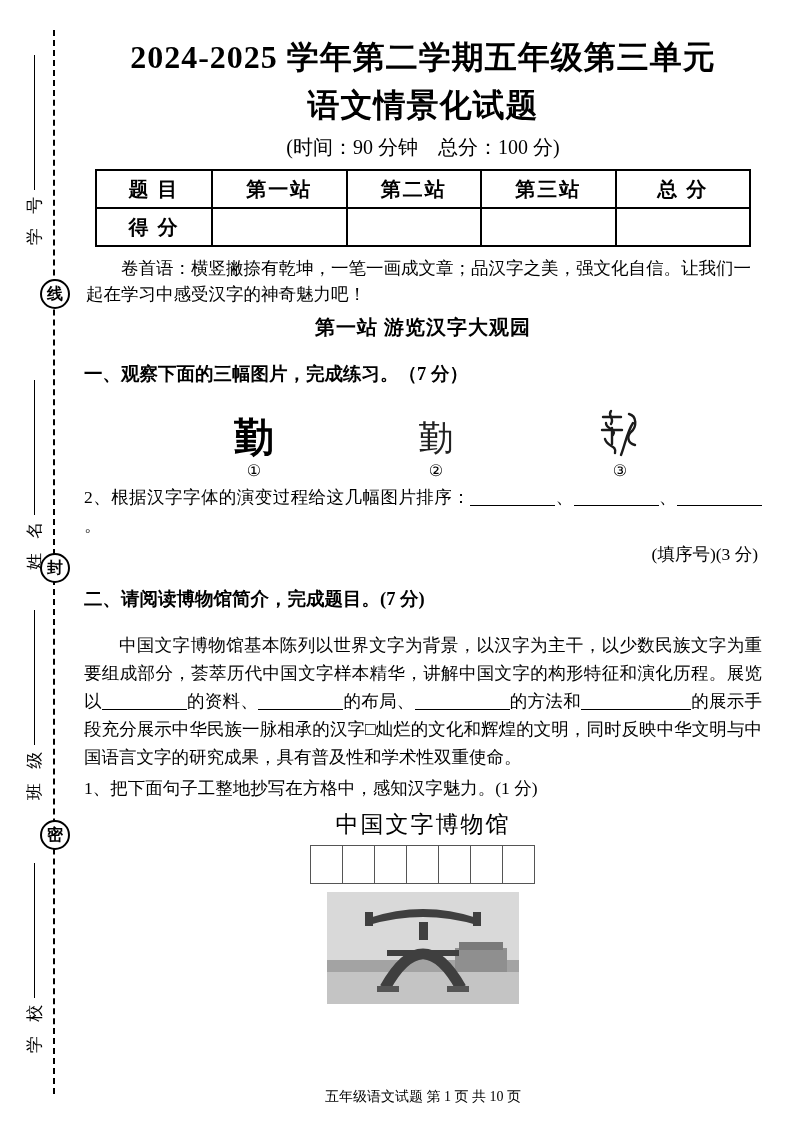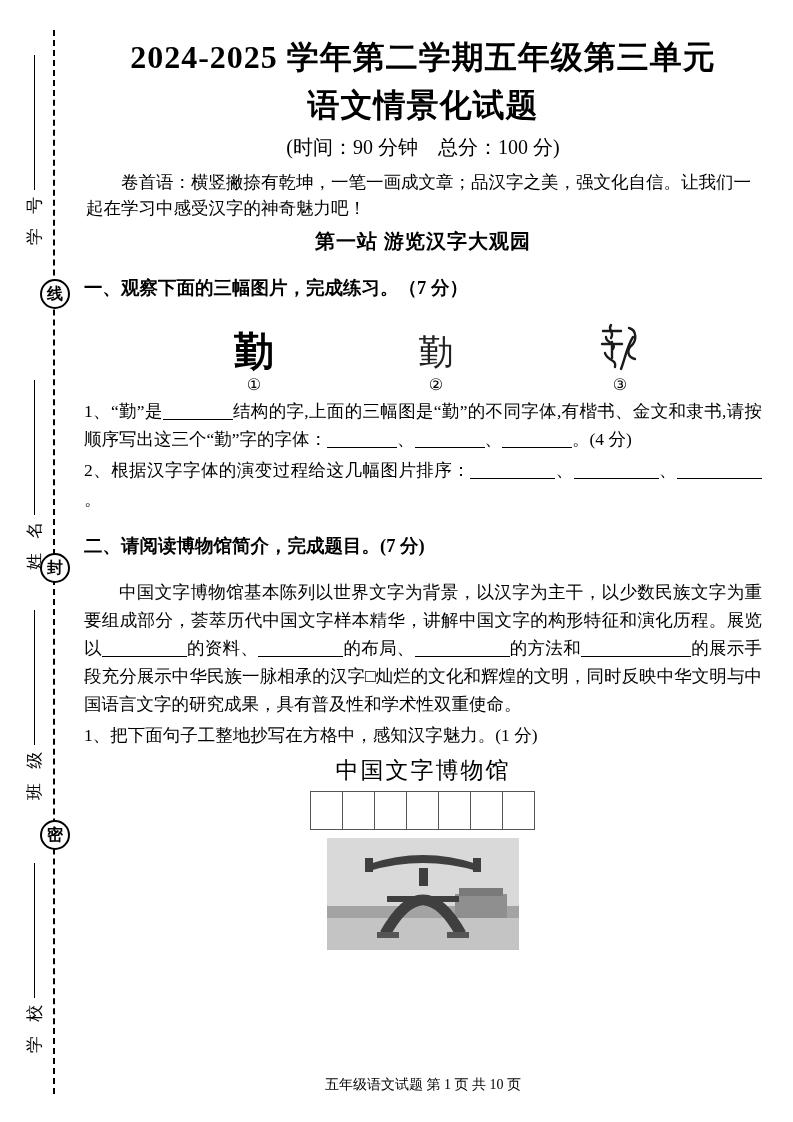--- a/index.html
+++ b/index.html
@@ -46,21 +46,21 @@
 
   .para{font-size:17.5px;line-height:1.6;text-indent:2em;text-align:justify;margin:2px 0;}
 
   .copy-title{text-align:center;font-size:23px;margin:6px 0 5px;letter-spacing:2px;}
   .copy-grid{display:flex;justify-content:center;margin-bottom:6px;}
   .copy-cell{width:31px;height:37px;border:1px solid #555;margin-left:-1px;background:#fff;}
 
   .building-wrap{text-align:center;margin:8px 0 2px;}
   .building-wrap svg{display:inline-block;}
 
-  .footer{position:absolute;left:84px;width:678px;bottom:28px;text-align:center;font-size:14px;}
+  .footer{position:absolute;left:84px;width:678px;bottom:16px;text-align:center;font-size:14px;}
 </style>
 </head>
 <body>
 
 <div class="page">
 
   <div class="seal-line"></div>
 
   <div class="seal-field sf1">
     <span class="sf-label">学 号</span>
@@ -82,20 +82,38 @@
   <div class="seal-stamp st1">线</div>
   <div class="seal-stamp st2">封</div>
   <div class="seal-stamp st3">密</div>
 
   <div class="content">
 
     <div class="title">2024-2025 学年第二学期五年级第三单元</div>
     <div class="title subtitle">语文情景化试题</div>
     <div class="meta">(时间：90 分钟　总分：100 分)</div>
 
+    <table class="score-table">
+      <tbody>
+          <tr>
+        <td class="c0">题 目</td>
+        <td>第一站</td>
+        <td>第二站</td>
+        <td>第三站</td>
+        <td>总 分</td>
+      </tr>
+      <tr>
+        <td class="c0">得 分</td>
+        <td></td>
+        <td></td>
+        <td></td>
+        <td></td>
+      </tr>
+    </tbody>
+      </table>
 
     <p class="preamble">卷首语：横竖撇捺有乾坤，一笔一画成文章；品汉字之美，强文化自信。让我们一起在学习中感受汉字的神奇魅力吧！</p>
 
     <div class="station-title">第一站 游览汉字大观园</div>
 
     <div class="qheading">一、观察下面的三幅图片，完成练习。（7 分）</div>
 
     <div class="glyph-row">
       <div class="glyph">
         <div class="g1">勤</div>
@@ -113,24 +131,24 @@
           <path d="M4 22 H24"></path>
           <path d="M14 20 V36"></path>
           <path d="M7 31 C9 39 19 37 17 45"></path>
           <path d="M31 6 C39 8 39 19 33 24 C29 28 29 35 37 37"></path>
           <path d="M35 15 C29 24 27 37 23 47"></path>
         </svg>
         <div class="glyph-label">③</div>
       </div>
     </div>
 
-    <p class="q"><span>1、“勤”是</span><span class="blank w70"></span><span>结构的字,上面的三幅图是“勤”的不同字体,有楷书、金文和隶书,请按顺序写出这三个“勤”字的字体：</span><span class="blank w70"></span><span>、</span><span class="blank w70"></span><span>、</span><span class="blank w70"></span><span>。(4 分)</span></p>
 
     <p class="q"><span>2、根据汉字字体的演变过程给这几幅图片排序：</span><span class="blank w85"></span><span>、</span><span class="blank w85"></span><span>、</span><span class="blank w85"></span><span>。</span></p>
 
+    <div class="note-right">(填序号)(3 分)</div>
 
     <div class="qheading">二、请阅读博物馆简介，完成题目。(7 分)</div>
 
 
     <p class="para"><span>中国文字博物馆基本陈列以世界文字为背景，以汉字为主干，以少数民族文字为重要组成部分，荟萃历代中国文字样本精华，讲解中国文字的构形特征和演化历程。展览以</span><span class="blank w85"></span><span>的资料、</span><span class="blank w85"></span><span>的布局、</span><span class="blank w95"></span><span>的方法和</span><span class="blank w110"></span><span>的展示手段充分展示中华民族一脉相承的汉字□灿烂的文化和辉煌的文明，同时反映中华文明与中国语言文字的研究成果，具有普及性和学术性双重使命。</span></p>
 
     <p class="q">1、把下面句子工整地抄写在方格中，感知汉字魅力。(1 分)</p>
 
     <div class="copy-title">中国文字博物馆</div>
 

